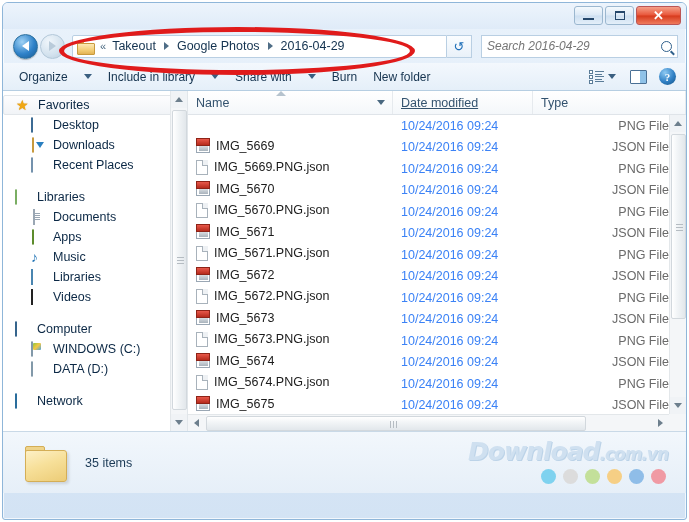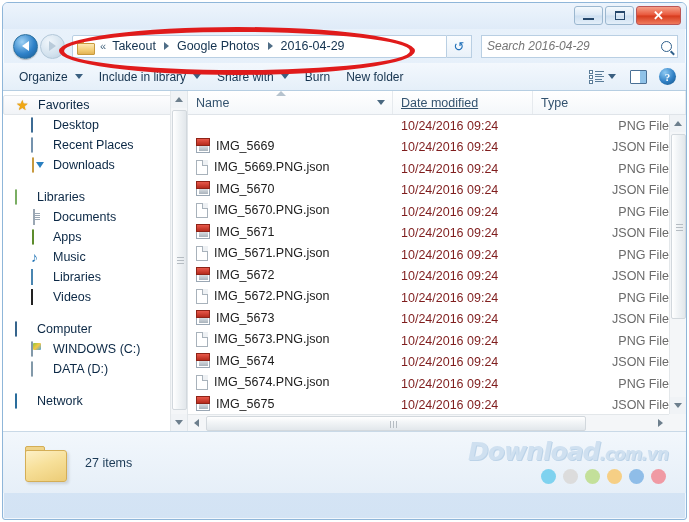--- a/index.html
+++ b/index.html
@@ -144,21 +144,21 @@
   
   #toolbar {
     height: 28px;
     display: flex; align-items: center;
     padding: 0 8px;
     border-bottom: 1px solid #b6cee2;
     background: linear-gradient(180deg,#f3f8fd 0%,#e5eff9 100%);
     font-size: 12px; color: #15334f;
   }
   .tb-item {
-    display: flex; align-items: center; gap: 7px;
+    display: flex; align-items: center; gap: 16px;
     padding: 3px 8px; white-space: nowrap;
   }
   .caret-dn {
     width:0;height:0;border-left:4px solid transparent;border-right:4px solid transparent;
     border-top:5px solid #3a5f80;
   }
   #toolbar-right { margin-left: auto; display: flex; align-items: center; gap: 4px; padding-right:2px;}
   .view-icon { width:15px; height:14px; position:relative; }
   .view-icon i {
     position:absolute; left:0; width:4px; height:4px; border:1px solid #5a7c98; background:#fff; display:block;
@@ -266,21 +266,21 @@
     width:0;height:0;border-left:4px solid transparent;border-right:4px solid transparent;
     border-top:5px solid #4a6880;
   }
 
   #file-rows { position:absolute; left:0; right:17px; top:24px; bottom:17px; overflow:hidden; }
   .file-row {
     display:flex; align-items:center; height:21.5px;
     font-size: 12.5px; color:#1b1b1b;
   }
   .f-name { width:205px; display:flex; align-items:center; gap:6px; padding-left:8px;margin-top:40px; }
-  .f-date { width:140px; color:#7f1d1d; padding-left:8px; }
+  .f-date { width:140px; color:#3b82f6; padding-left:8px; }
   .f-type { flex:1 1 auto; color:#6a6a6a; padding-left:8px;text-align:right; }
 
   .ic-png { width:14px;height:15px;flex:0 0 auto;position:relative;
             background:#fff;border:1px solid #9aa7b4; }
   .ic-png::before{content:'';position:absolute;left:-1px;top:-1px;width:12px;height:6px;
             background:linear-gradient(180deg,#e8584a,#b62b1d);border:1px solid #8e2317;}
   .ic-png::after{content:'';position:absolute;left:2px;bottom:1px;width:9px;height:5px;
             background:linear-gradient(180deg,#d8dde2,#a9b3bc);}
   .ic-json { width:12px;height:15px;flex:0 0 auto;position:relative;
             background:#fff;border:1px solid #a8b2bb; }
@@ -453,26 +453,26 @@
 
       <div class="nav-item selected">
         <span class="ni ic-star">★</span>
         <span>Favorites</span>
       </div>
       <div class="nav-item child">
         <span class="ni"><span class="ic-desktop"></span></span>
         <span>Desktop</span>
       </div>
       <div class="nav-item child">
+        <span class="ni"><span class="ic-download"></span></span>
+        <span>Downloads</span>
+      </div>
+      <div class="nav-item child">
         <span class="ni"><span class="ic-recent"></span></span>
         <span>Recent Places</span>
-      </div>
-      <div class="nav-item child">
-        <span class="ni"><span class="ic-download"></span></span>
-        <span>Downloads</span>
       </div>
 
       <div class="nav-gap"></div>
 
       <div class="nav-item">
         <span class="ni"><span class="ic-lib"></span></span>
         <span>Libraries</span>
       </div>
       <div class="nav-item child">
         <span class="ni"><span class="ic-doc"></span></span>
@@ -684,21 +684,21 @@
         <div class="hs-right" style="margin-left:auto">
           <span class="tri-r"></span>
         </div>
       </div>
       <div id="corner-box"></div>
     </div>
   </div>
 
   <div id="statusbar">
     <div id="status-folder-icon"></div>
-    <div id="status-text">27 items</div>
+    <div id="status-text">35 items</div>
 
     <div id="watermark">
       <div id="wm-text">
         <span>Download</span><span class="small">.com.vn</span>
       </div>
       <div id="wm-dots">
         <span class="wm-dot" style="background: rgb(127, 210, 239);"></span>
         <span class="wm-dot" style="background: rgb(220, 220, 220);"></span>
         <span class="wm-dot" style="background: rgb(195, 224, 154);"></span>
         <span class="wm-dot" style="background: rgb(246, 207, 133);"></span>

